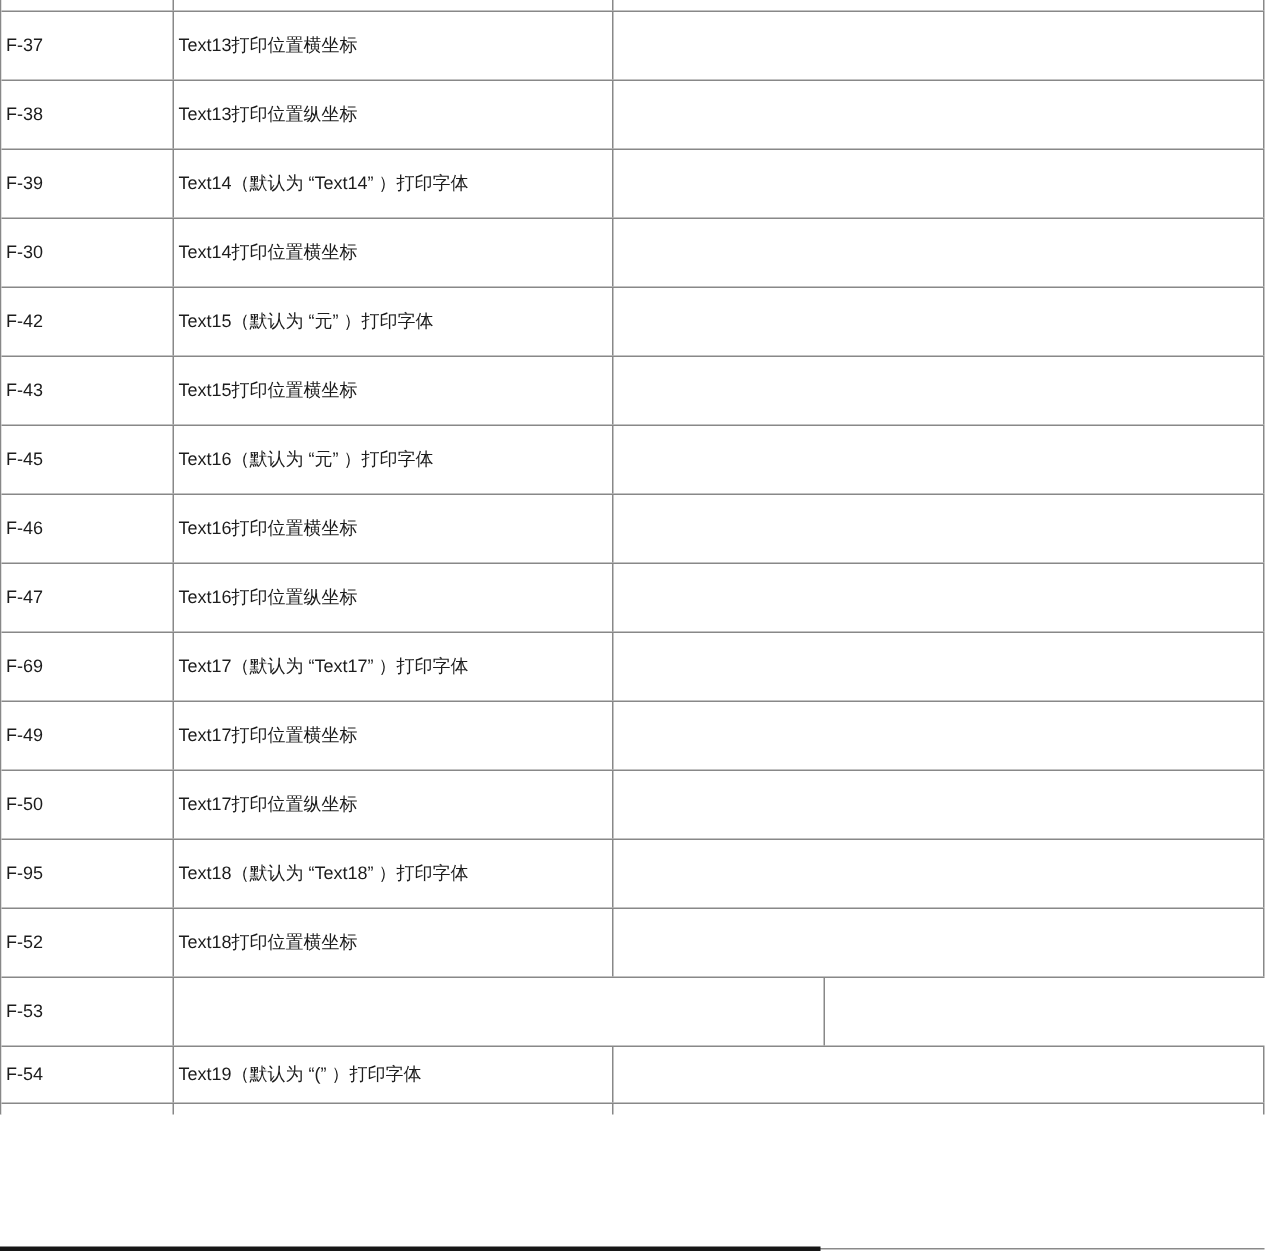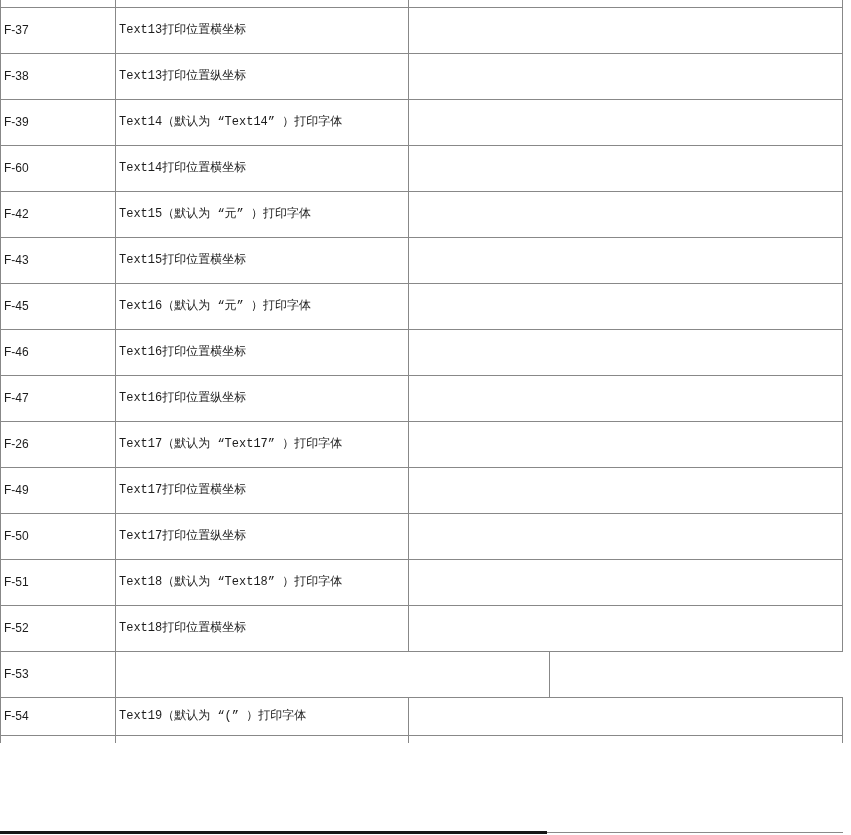--- a/index.html
+++ b/index.html
@@ -20,21 +20,21 @@
   .row.short-last    { height:38px;text-align:right; }
   .row.sliver-bottom { height:7px; border-bottom:none; }
   .cell {
     box-sizing:border-box; border-right:1px solid #888888;
     display:flex; align-items:center;
     padding:0 12px 2px 3px;
     font-size:12px; line-height:14px; color:#1c1c1c;
     overflow:hidden; white-space:nowrap;
   }
   .c1 { width:115px; }
-  .c2 { width:293px;font-family:Liberation Mono, monospace; }
+  .c2 { width:293px; }
   .c3 { width:434px; }
   .bottom-gray-line {
     position:absolute; left:0; top:832px; width:843px; height:1px;
     background:#8a8a8a;
   }
   .bottom-black-line {
     position:absolute; left:0; top:831px; width:547px; height:3px;
     background:#161616;
   }
 </style>
@@ -80,21 +80,21 @@
           </div>
     <div class="cell c2">
             <span>Text14（默认为 “Text14” ）打印字体</span>
           </div>
     <div class="cell c3">
             <span></span>
           </div>
   </div>
         <div class="row">
     <div class="cell c1">
-            <span>F-60</span>
+            <span>F-30</span>
           </div>
     <div class="cell c2">
             <span>Text14打印位置横坐标</span>
           </div>
     <div class="cell c3">
             <span></span>
           </div>
   </div>
         <div class="row">
     <div class="cell c1">
@@ -146,21 +146,21 @@
           </div>
     <div class="cell c2">
             <span>Text16打印位置纵坐标</span>
           </div>
     <div class="cell c3">
             <span></span>
           </div>
   </div>
         <div class="row">
     <div class="cell c1">
-            <span>F-26</span>
+            <span>F-69</span>
           </div>
     <div class="cell c2">
             <span>Text17（默认为 “Text17” ）打印字体</span>
           </div>
     <div class="cell c3">
             <span></span>
           </div>
   </div>
         <div class="row">
     <div class="cell c1">
@@ -179,21 +179,21 @@
           </div>
     <div class="cell c2">
             <span>Text17打印位置纵坐标</span>
           </div>
     <div class="cell c3">
             <span></span>
           </div>
   </div>
         <div class="row">
     <div class="cell c1">
-            <span>F-51</span>
+            <span>F-95</span>
           </div>
     <div class="cell c2">
             <span>Text18（默认为 “Text18” ）打印字体</span>
           </div>
     <div class="cell c3">
             <span></span>
           </div>
   </div>
         <div class="row">
     <div class="cell c1">

